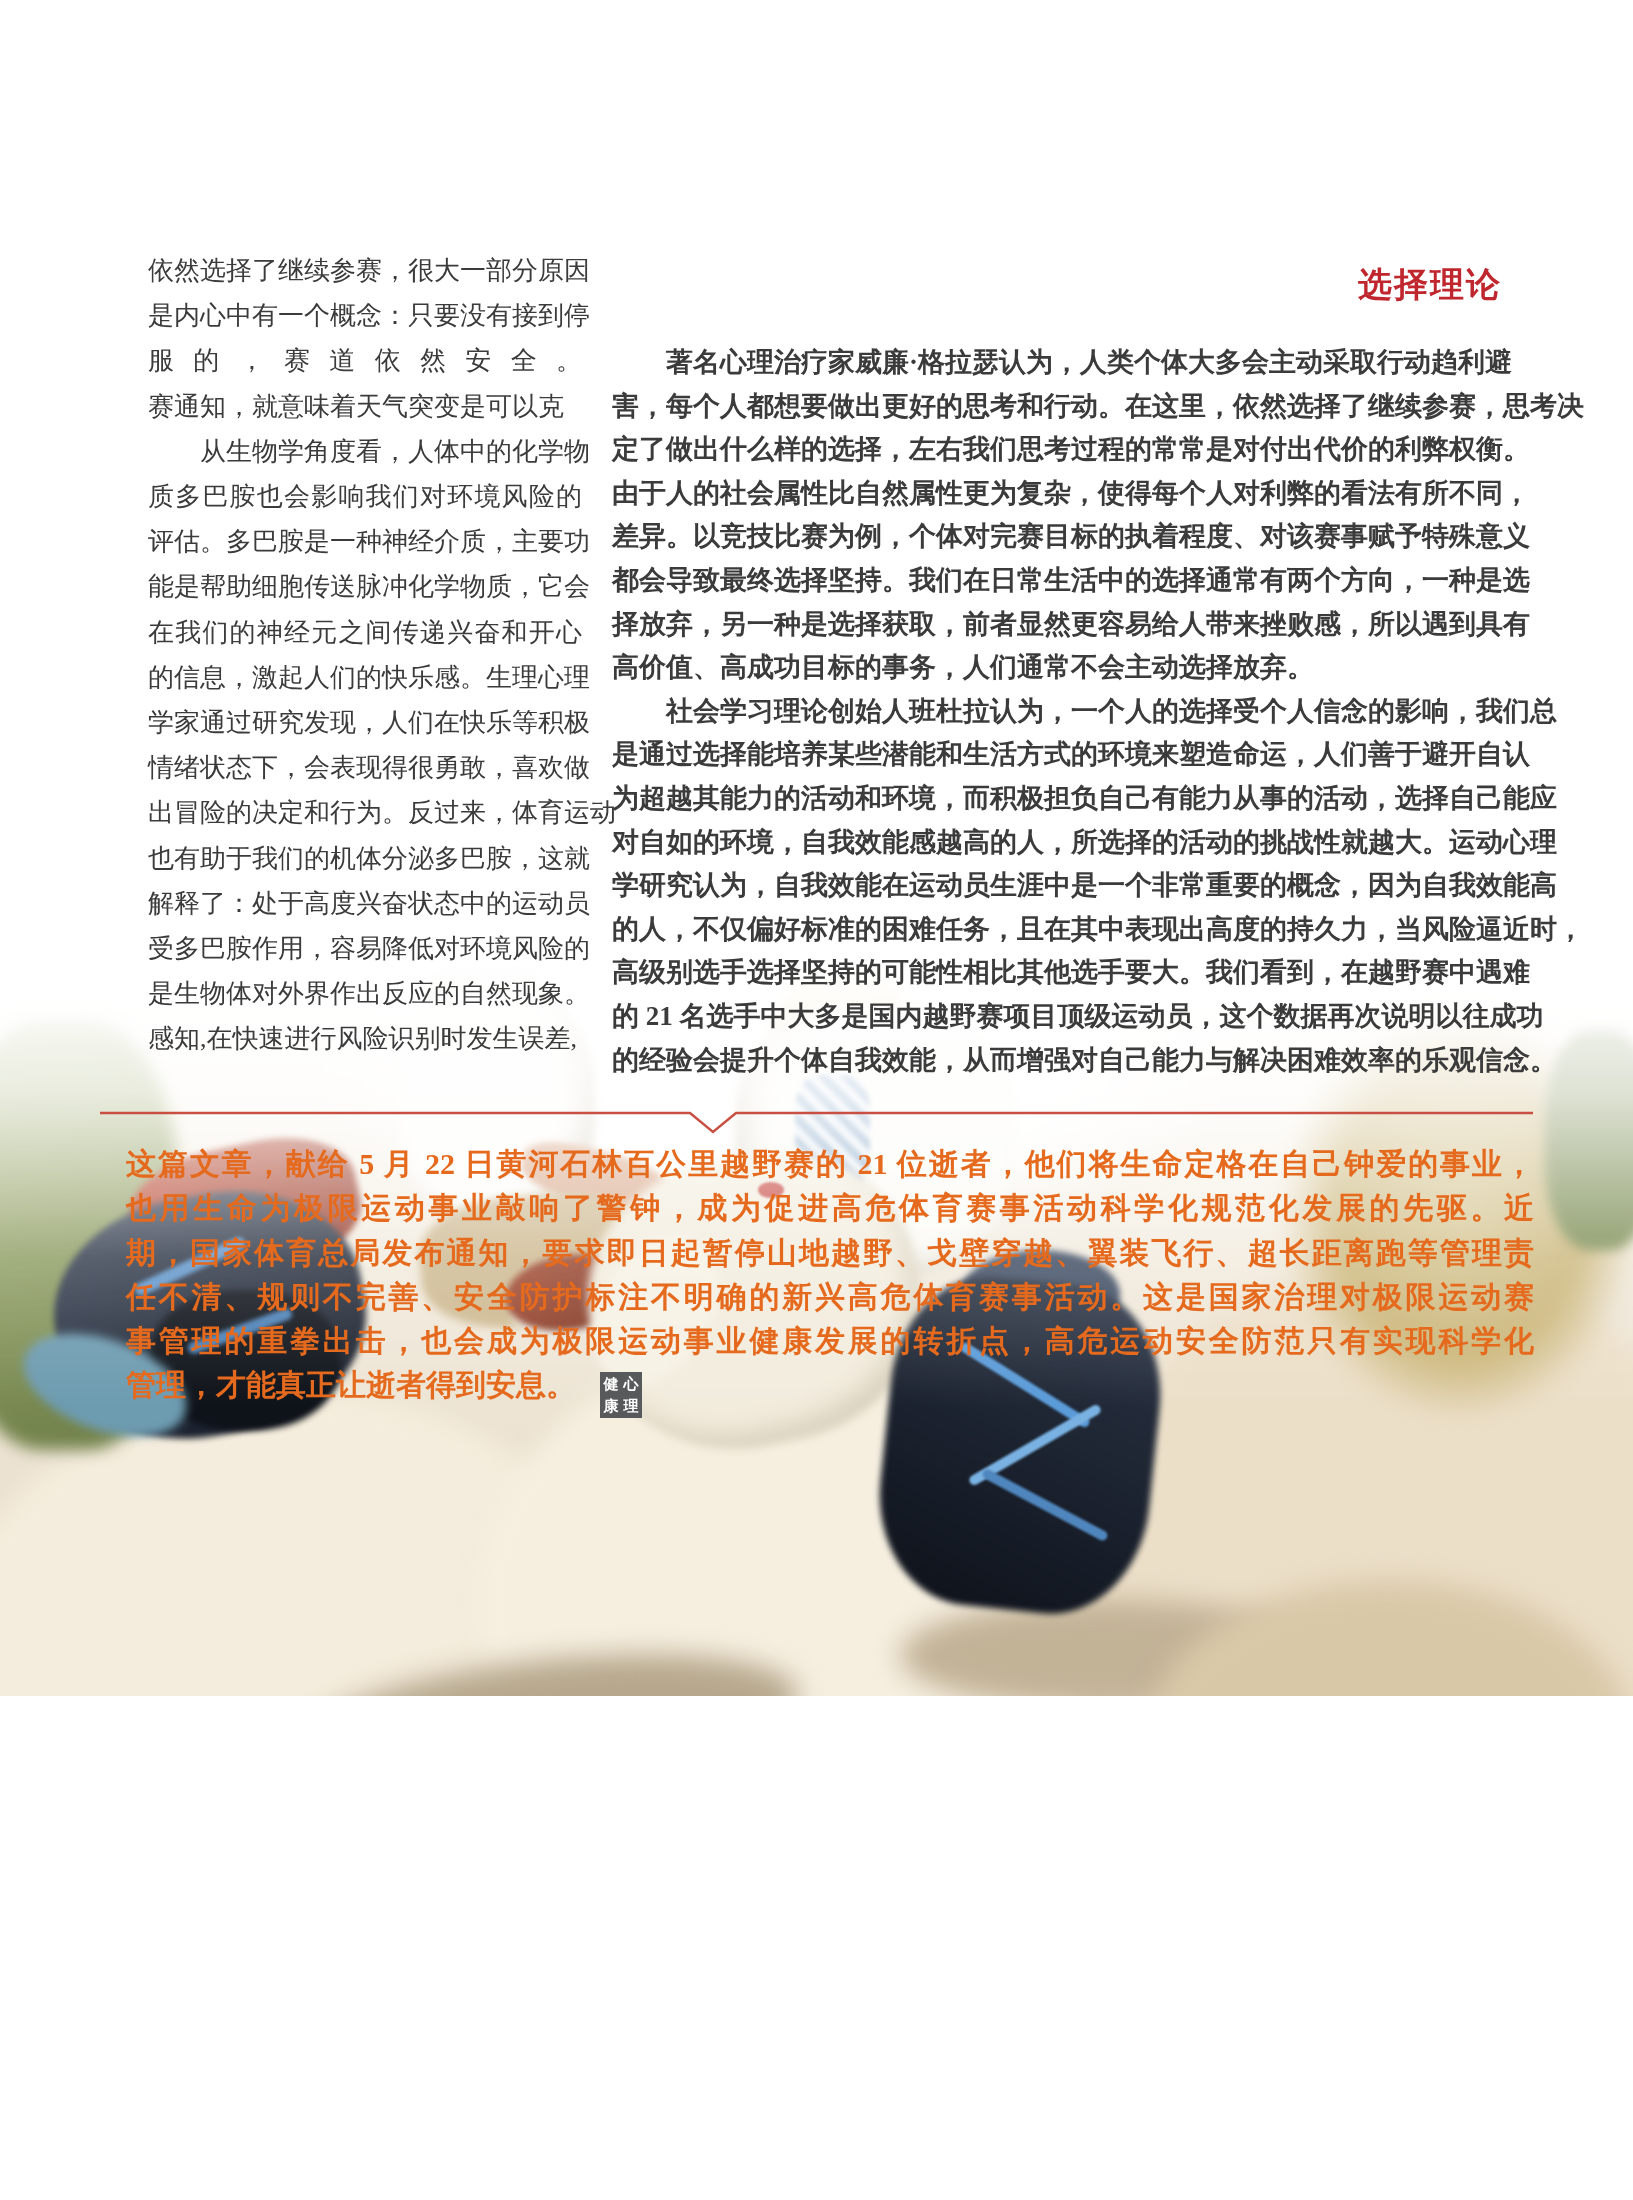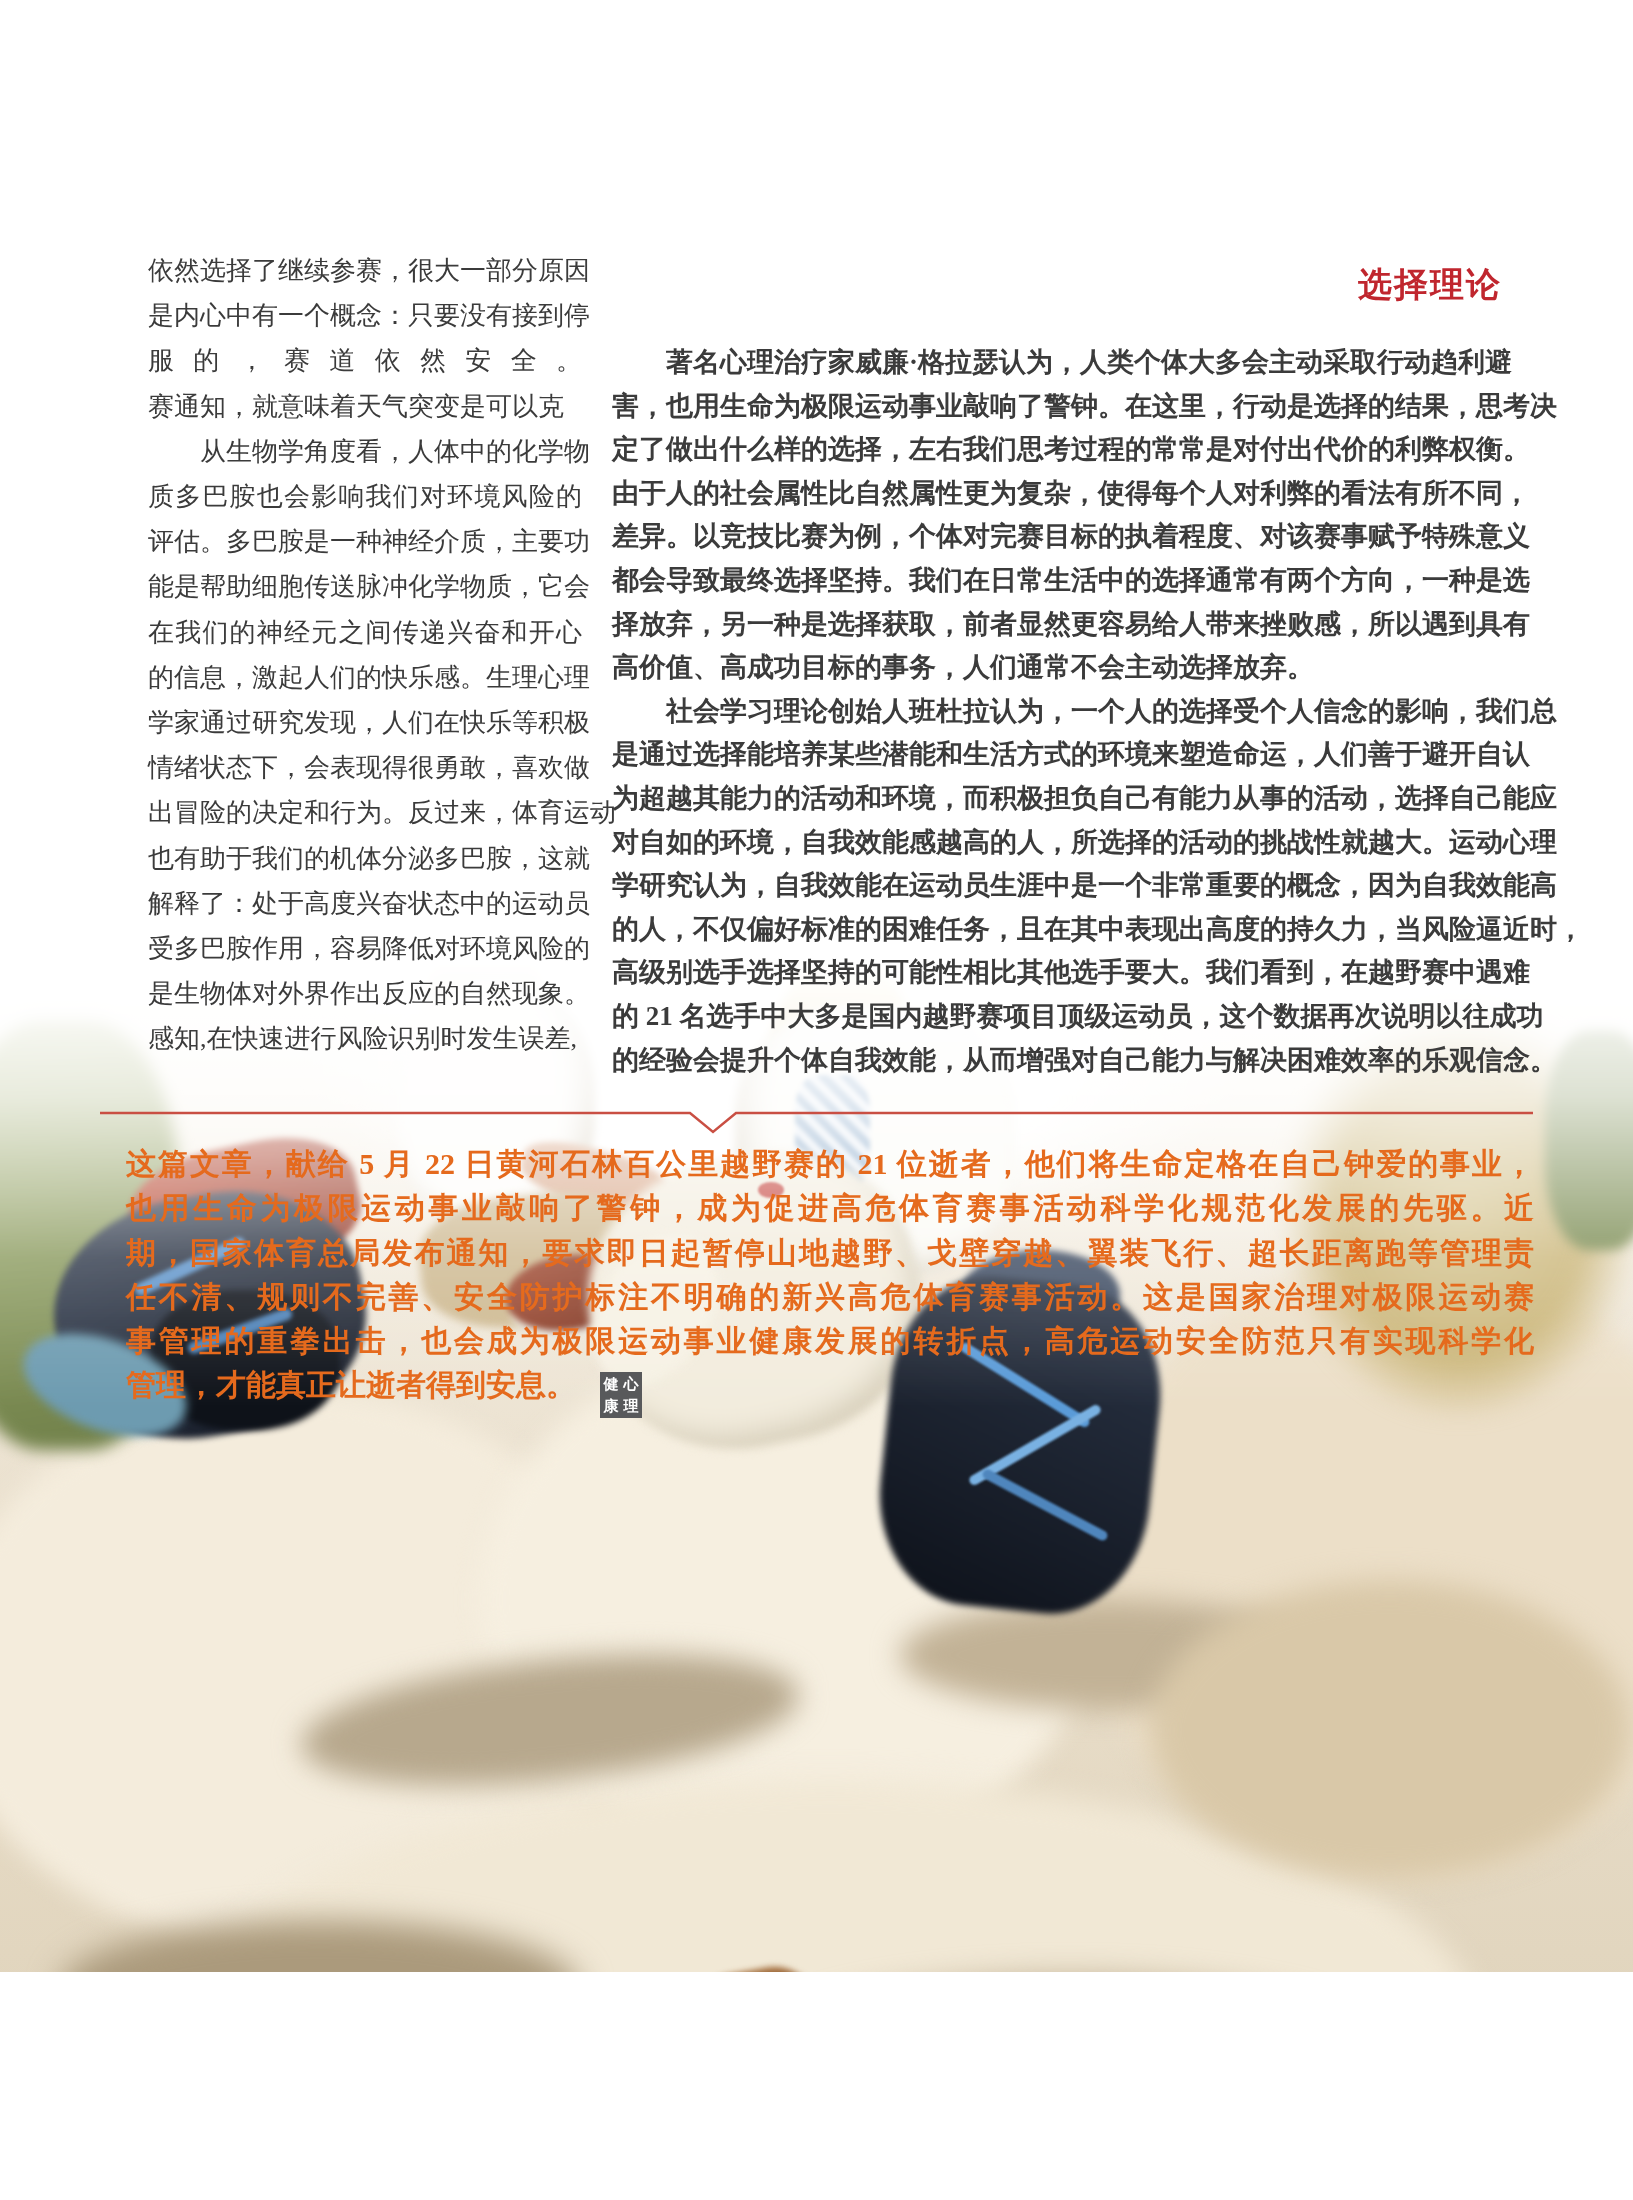--- a/index.html
+++ b/index.html
@@ -4,21 +4,21 @@
 <style>
   :root{
     --heading-red:#c0262e;
     --accent-orange:#e56a1d;
     --divider-red:#c94f43;
     --body-ink:#3b3b3b;
     --stamp-grey:#58595b;
     --footer-ink:#35302a;
   }
   html,body{margin:0;padding:0;background:#fff;}
-  #page{position:relative;width:1633px;height:1972px;background:#fff;overflow:hidden;
+  #page{position:relative;width:1633px;height:1696px;background:#fff;overflow:hidden;
         font-family:"Liberation Serif","DejaVu Serif",serif;}
 
   
   #left-col{position:absolute;left:148px;top:248px;width:434px;z-index:4;
             color:var(--body-ink);font-size:26px;line-height:45.2px;}
   #right-col{position:absolute;left:612px;top:246px;width:890px;z-index:4;color:var(--body-ink);}
   #choice-heading{margin:16px 0 33px 0;text-align:right;font-size:34px;font-weight:bold;
                   letter-spacing:2px;color:var(--heading-red);}
   .rc-para{font-size:27px;line-height:43.6px;font-weight:bold;}
 
@@ -126,21 +126,21 @@
         <div class="line">受多巴胺作用，容易降低对环境风险的</div>
         <div class="line">是生物体对外界作出反应的自然现象。</div>
         <div class="line">感知,在快速进行风险识别时发生误差,</div>
       </div>
   </div>
 
   <div id="right-col">
     <h2 id="choice-heading">选择理论</h2>
     <div class="rc-para jlines indent-first">
         <div class="line">著名心理治疗家威廉·格拉瑟认为，人类个体大多会主动采取行动趋利避</div>
-        <div class="line">害，也用生命为极限运动事业敲响了警钟。在这里，行动是选择的结果，思考决</div>
+        <div class="line">害，每个人都想要做出更好的思考和行动。在这里，依然选择了继续参赛，思考决</div>
         <div class="line">定了做出什么样的选择，左右我们思考过程的常常是对付出代价的利弊权衡。</div>
         <div class="line">由于人的社会属性比自然属性更为复杂，使得每个人对利弊的看法有所不同，</div>
         <div class="line">差异。以竞技比赛为例，个体对完赛目标的执着程度、对该赛事赋予特殊意义</div>
         <div class="line">都会导致最终选择坚持。我们在日常生活中的选择通常有两个方向，一种是选</div>
         <div class="line">择放弃，另一种是选择获取，前者显然更容易给人带来挫败感，所以遇到具有</div>
         <div class="line">高价值、高成功目标的事务，人们通常不会主动选择放弃。</div>
       </div>
     <div class="rc-para jlines indent-first">
         <div class="line">社会学习理论创始人班杜拉认为，一个人的选择受个人信念的影响，我们总</div>
         <div class="line">是通过选择能培养某些潜能和生活方式的环境来塑造命运，人们善于避开自认</div>

